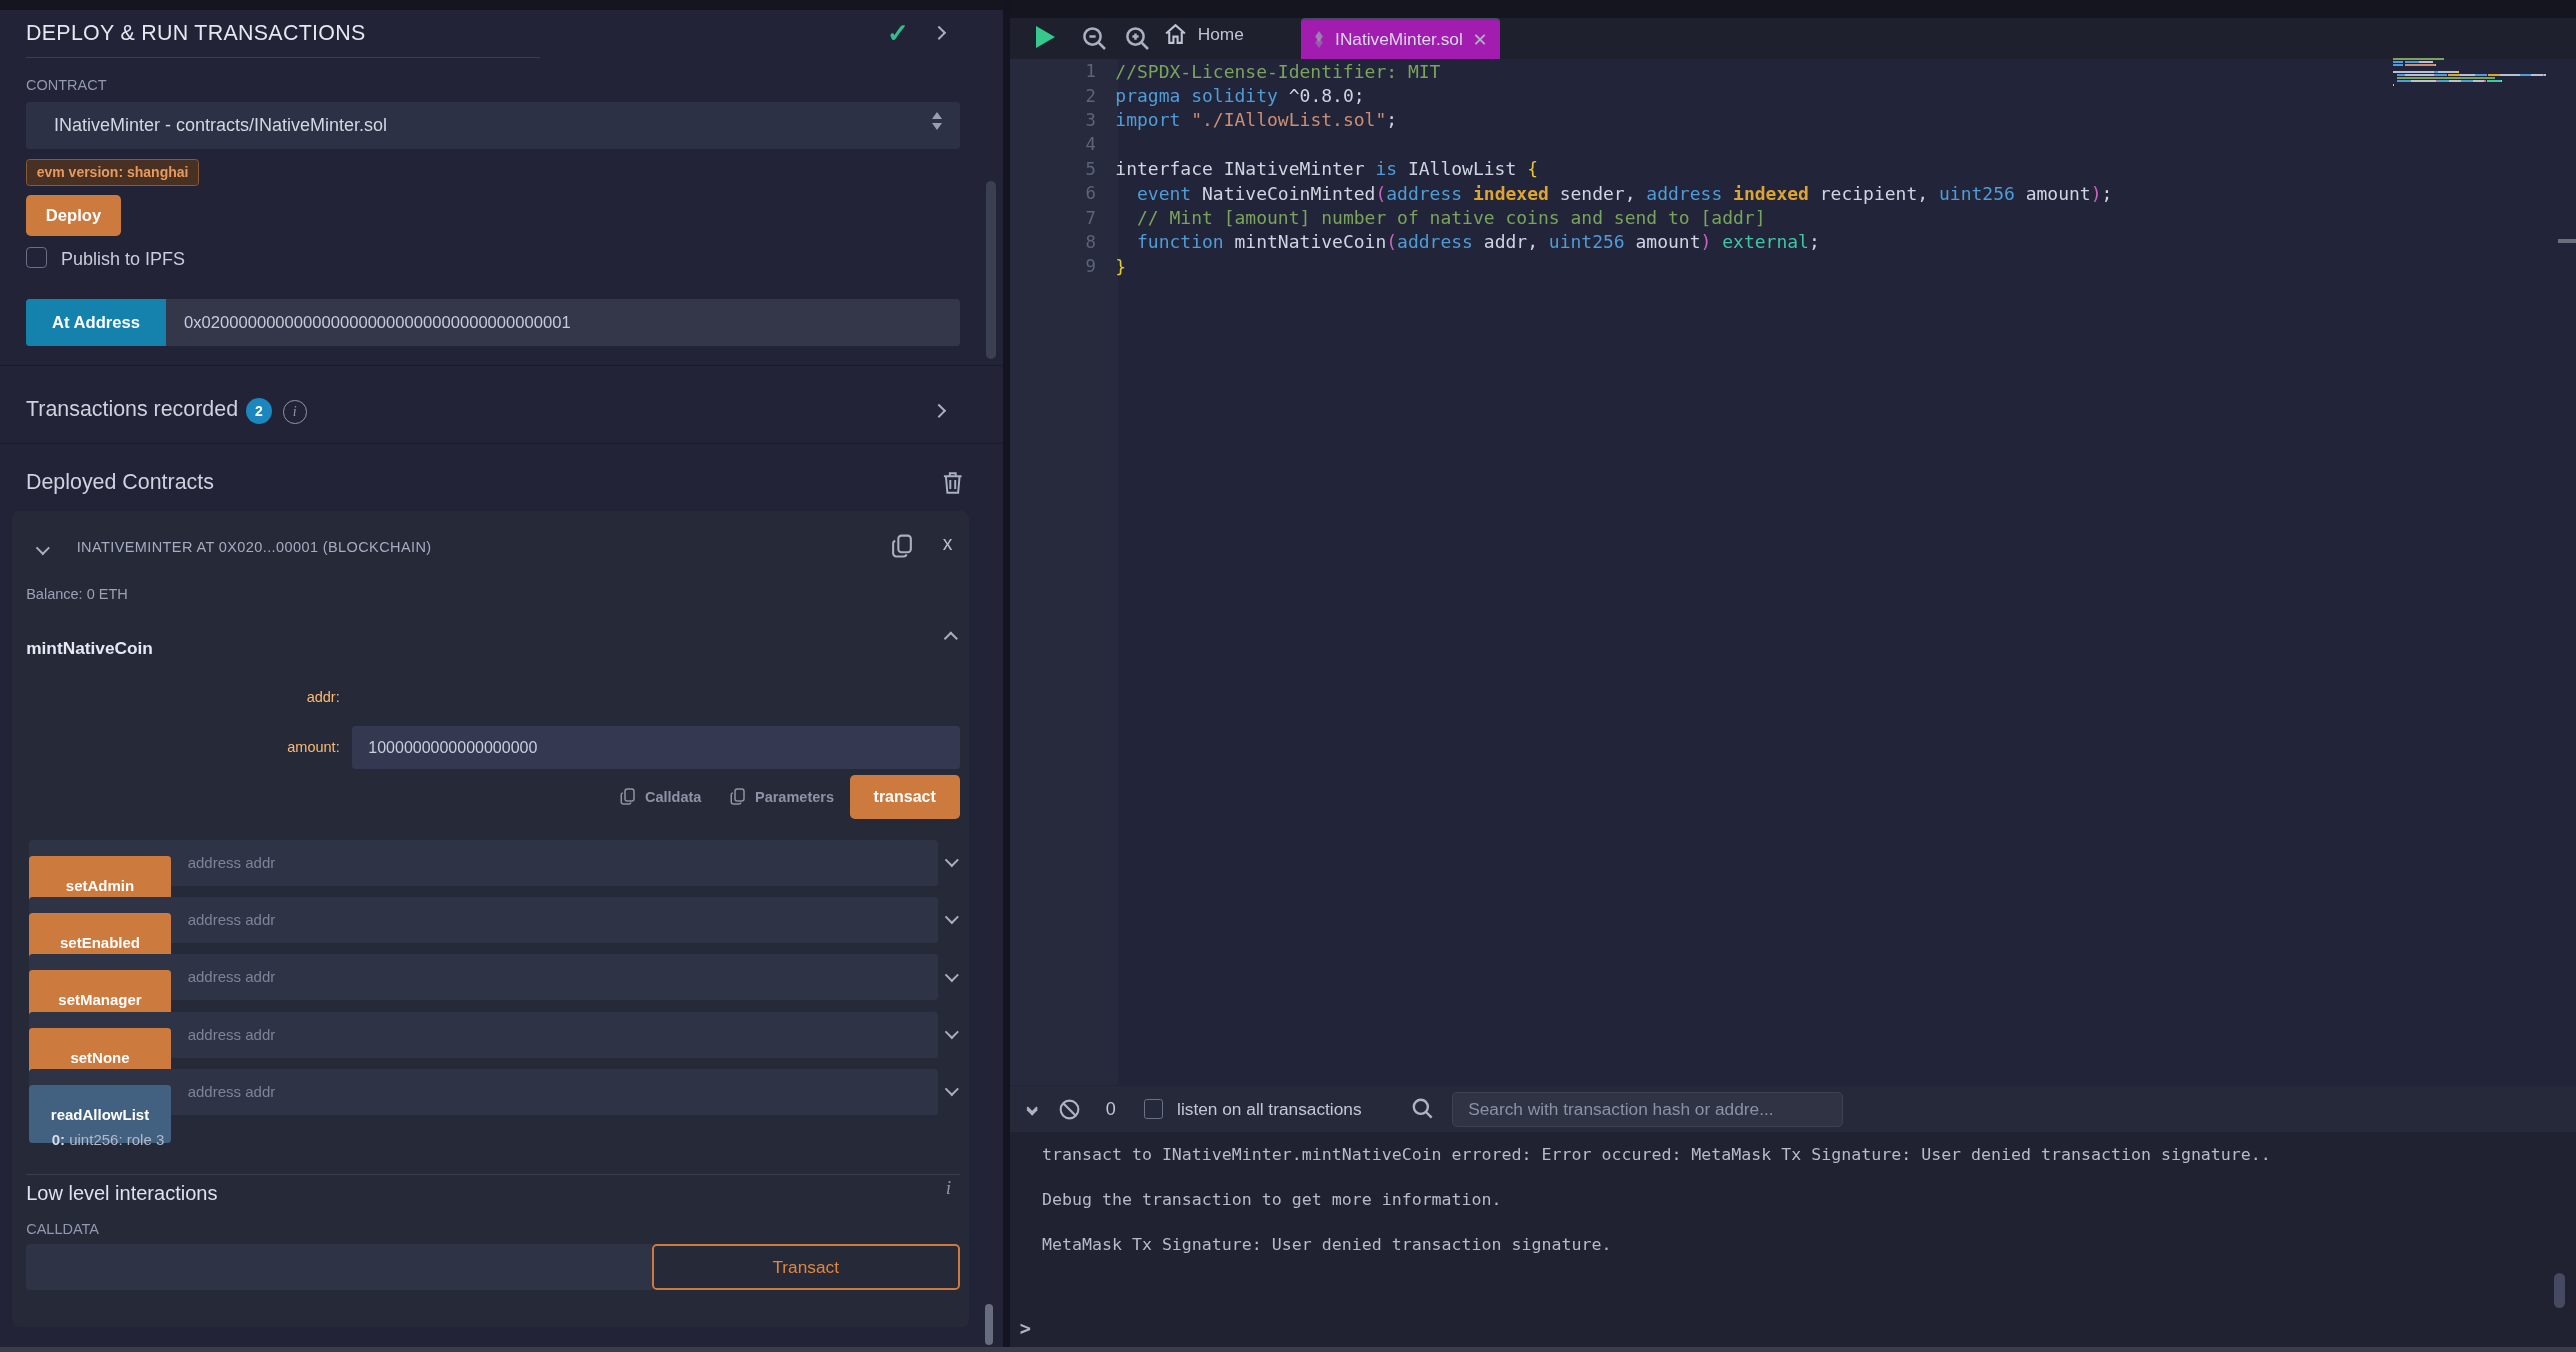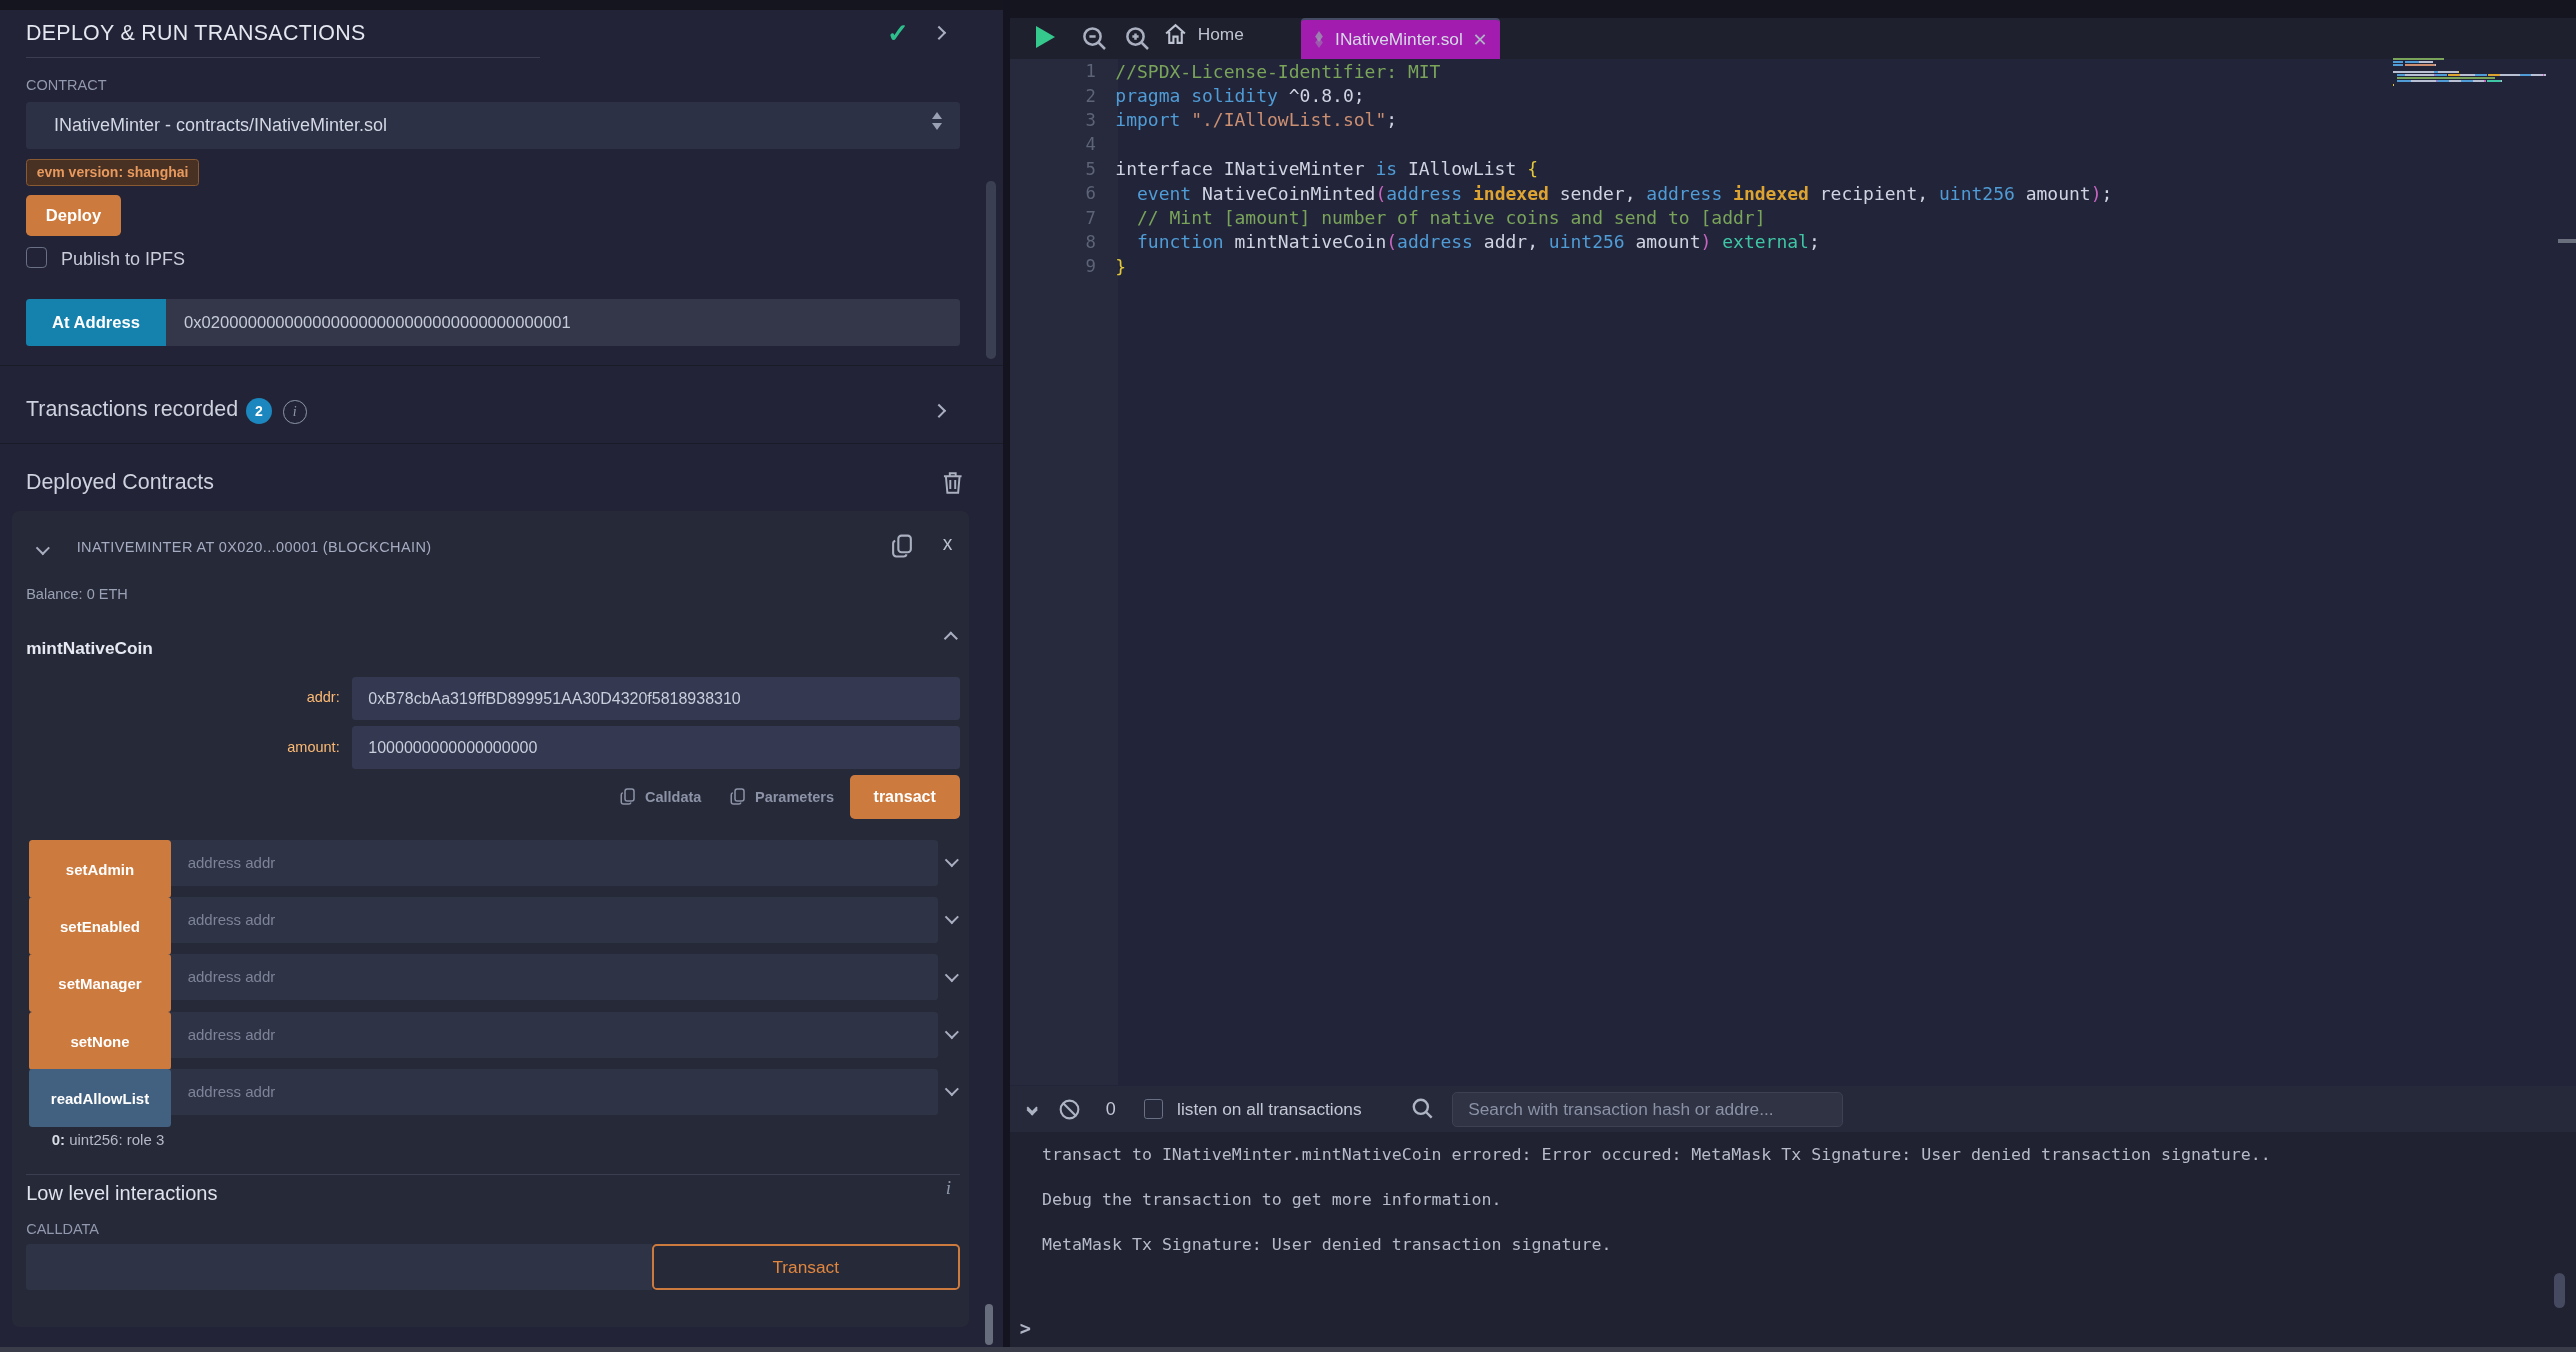--- a/index.html
+++ b/index.html
@@ -67,21 +67,21 @@
   .inst-close { left:931px; top:22px; font-size:19.3px; color:#b9bfcc; }
   .balance { left:14.5px; top:75px; font-size:14.5px; color:#9ba1b5; }
   .fn-collapse { left:934px; top:123px; }
   .fn-name { left:14.5px; top:127px; font-size:17.3px; font-weight:bold; color:#e6e9f2; }
   .field-label { width:128px; text-align:right; font-size:14.5px; color:#fdba74; }
   .field-input { background:#343850; border:none; border-radius:3.5px; color:#c9cedd; font-size:16px;
     padding:0 16.6px; font-family:inherit; outline:none; width:608px; height:43px; }
   .act-label { font-size:14.5px; font-weight:bold; color:#8d93a7; display:flex; align-items:center; gap:8.3px; }
   .transact-btn { left:838px; top:264px; width:110px; height:44px; font-size:16px; font-weight:bold; }
   .fnrow-field { left:17.3px; width:909px; height:46px; background:#2f3346; border-radius:3.5px; }
-  .fnrow-btn { left:17.3px; width:142px; height:58px; font-size:15px; font-weight:bold; border-radius:3.5px; }
+  .fnrow-btn { left:17.3px; width:142px; height:58px; font-size:15px; font-weight:bold; border-radius:3.5px;margin-top:16px; }
   .btn-info { background:#42607f; color:#fff; }
   .fnrow-ph { left:176px; font-size:15px; color:#7d8398; }
   .fnrow-chev { left:935px; }
   .fn-output { left:40px; top:620px; font-size:15px; color:#b4b9c8; }
   .fn-output b { color:#d8dbe6; }
   .lowlevel-divider { left:14.5px; top:663px; width:934px; height:1.4px; background:#3a3e50; }
   .lowlevel-title { left:14.5px; top:671px; font-size:20px; color:#dfe2ec; }
   .lowlevel-i { left:934px; top:666px; font-size:19.3px; color:#8f96aa; font-family:"Liberation Serif",serif; font-style:italic; }
   .calldata-label { left:14.5px; top:710px; }
   .lowlevel-input { left:14.5px; top:733px; width:626px; height:46px; background:#2f3346; border:none; border-radius:3.5px 0 0 3.5px; outline:none; }
@@ -183,21 +183,20 @@
         <rect x="8" y="3" width="12" height="16" rx="3"></rect>
           <path d="M5 8 a3 3 0 0 0 -2 3 v9 a3 3 0 0 0 3 3 h7 a3 3 0 0 0 3 -2"></path>
       </svg>
       <div class="rel inst-close">x</div>
       <div class="rel balance">Balance: 0 ETH</div>
 
       <span class="rel chev chev-up fn-collapse"></span>
       <div class="rel fn-name">mintNativeCoin</div>
 
       <div class="rel field-label" style="left:200px; top:178px;">addr:</div>
-      <input class="rel field-input" style="left: 340px; top: 166px;" value="0xB78cbAa319ffBD899951AA30D4320f5818938310">
       <div class="rel field-label" style="left:200px; top:228px;">amount:</div>
       <input class="rel field-input" style="left: 340px; top: 215px;" value="1000000000000000000">
 
       <div class="rel act-label" style="left:607px; top:275px;">
         <svg class="icon-svg" style="stroke:#8d93a7;" width="18" height="21" viewBox="0 0 24 26">
             <rect x="8" y="3" width="12" height="16" rx="3"></rect>
             <path d="M5 8 a3 3 0 0 0 -2 3 v9 a3 3 0 0 0 3 3 h7 a3 3 0 0 0 3 -2"></path>
           </svg>
         <span>Calldata</span>
       </div>

